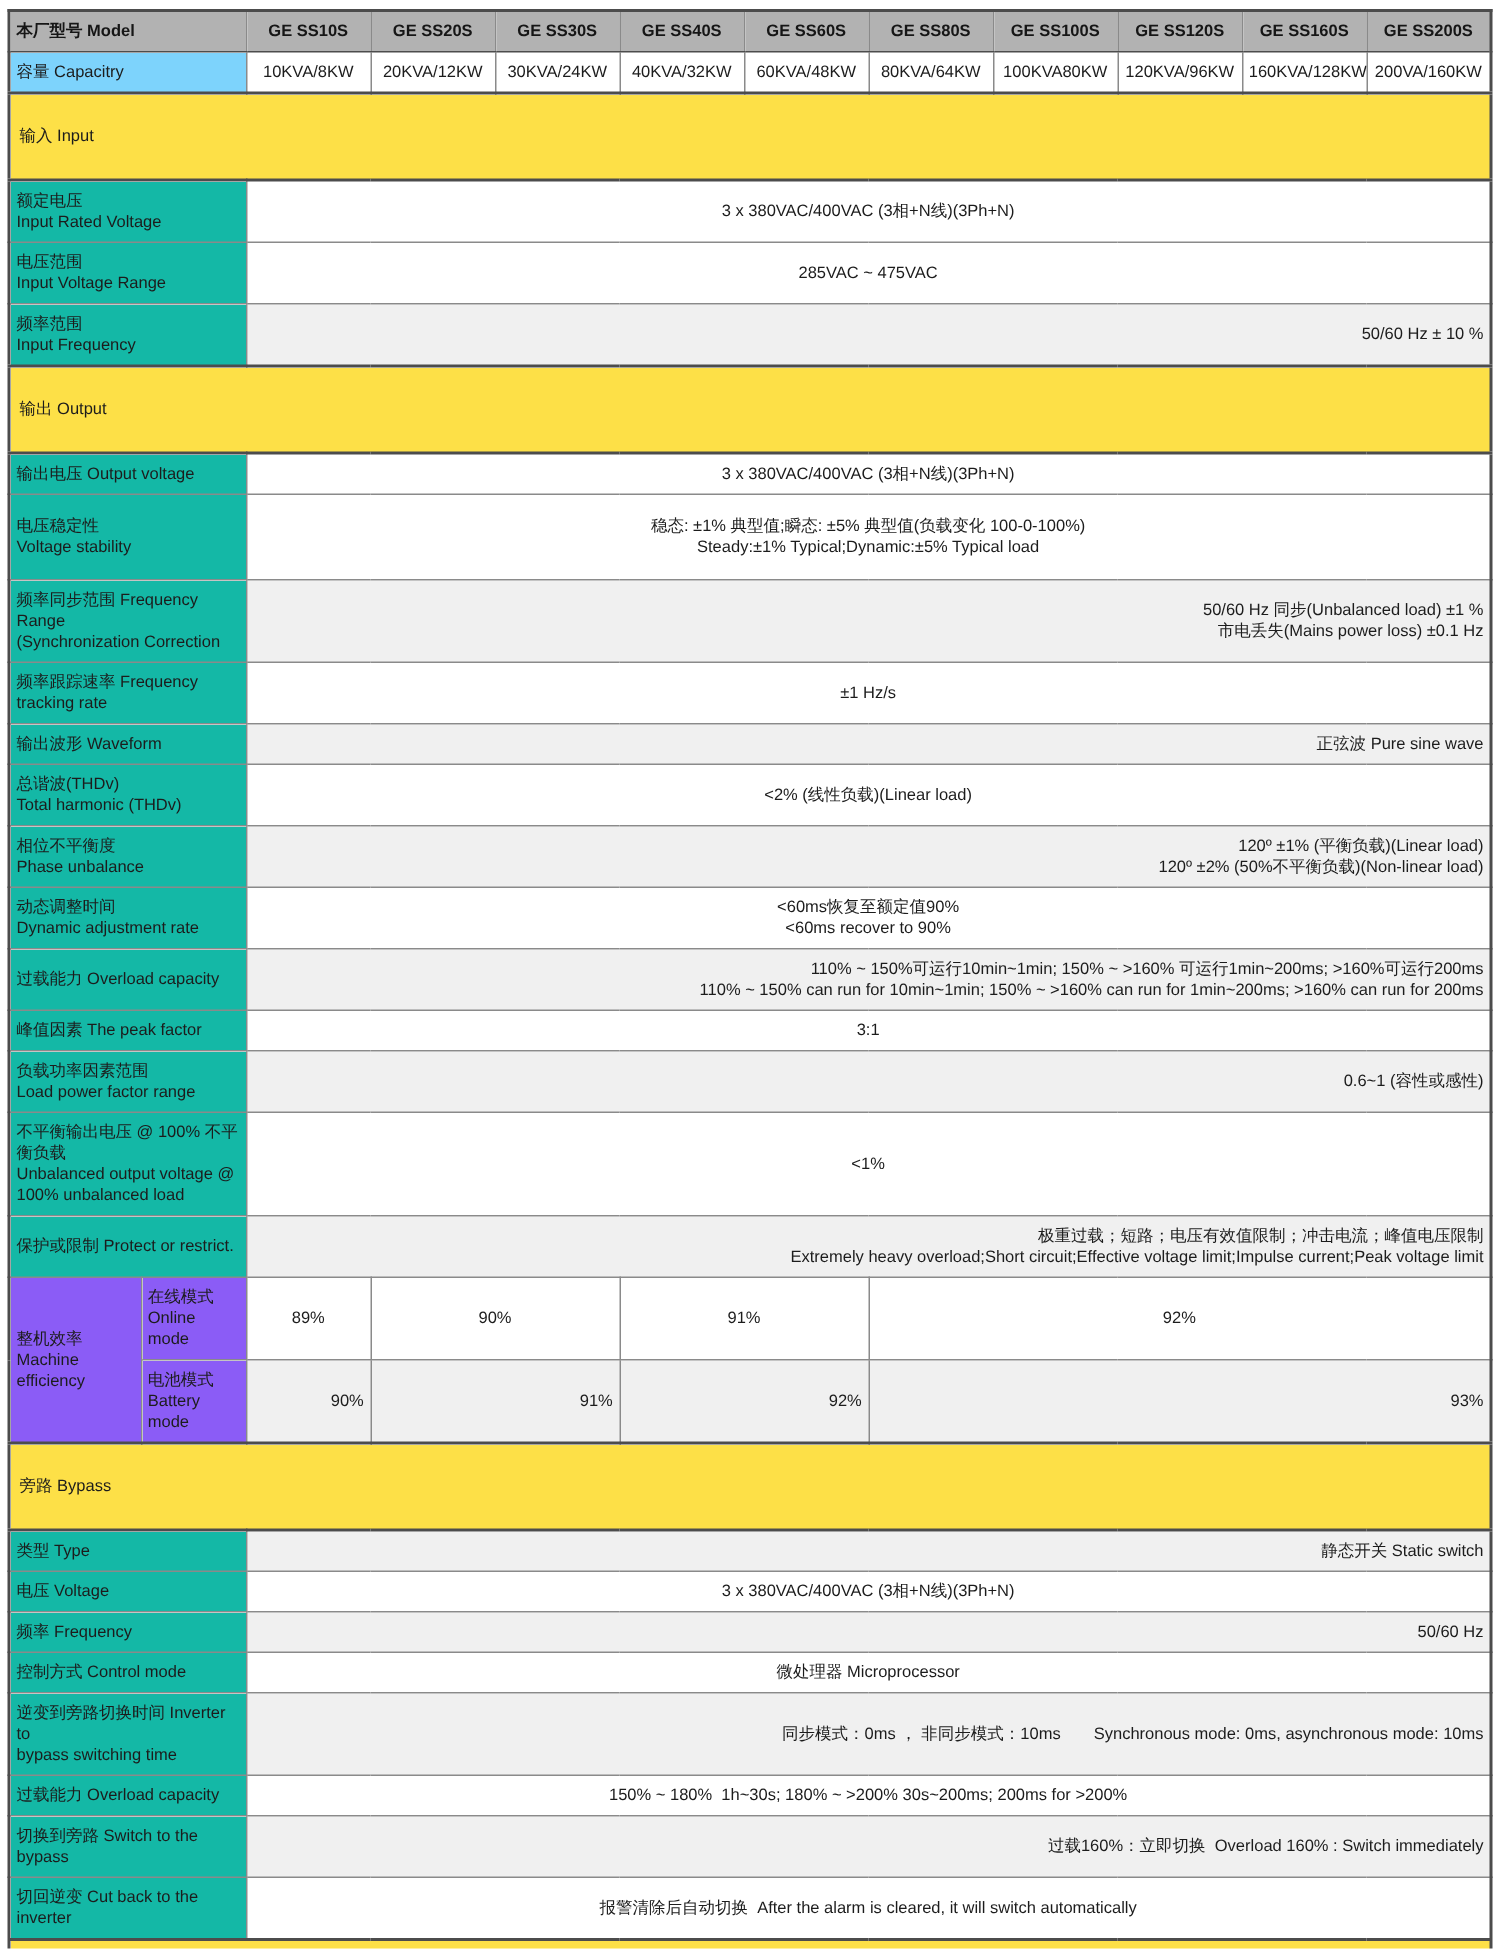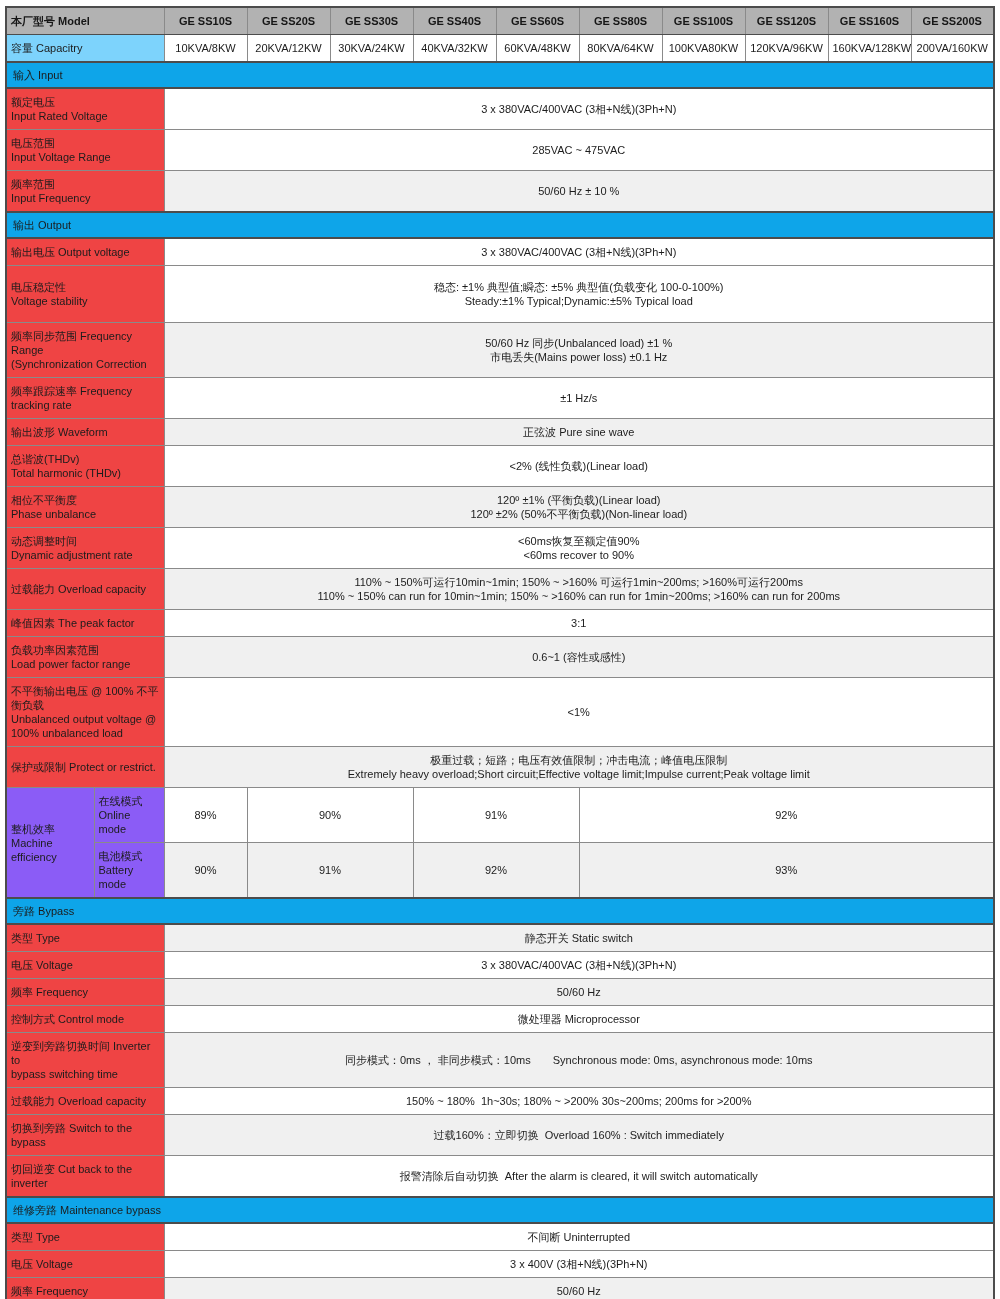--- a/index.html
+++ b/index.html
@@ -25,45 +25,45 @@
   }
   table.spec td {
     border: 1px solid #8a8a8a;
     font-size: 11px;
     line-height: 14px;
     vertical-align: middle;
     padding: 6px 4px;
     overflow: hidden;
   }
   td.label {
-    background: #ef4444;
+    background: #14b8a6;
     text-align: left;
     padding-left: 6px;
     white-space: pre-line;
   }
   td.value {
     text-align: center;
     white-space: pre-wrap;
     background: #ffffff;
   }
-  td.value.shaded { background: #f0f0f0; }
+  td.value.shaded { background: #f0f0f0; text-align: right; }
   tr.model-header td {
     background: #b2b2b2;
     font-weight: bold;
     text-align: center;
     border-bottom: 1px solid #4c4c4c;
     color: #161616;
   }
   tr.model-header td.label { background: #b2b2b2; text-align: left; }
   tr.capacity-row td.value { font-weight: normal; }
   tr.capacity-row td.label { background: #7dd3fc; }
   tr.section-bar td {
-    background: #0ea5e9;
+    background: #fde047;
     text-align: left;
-    padding: 5px 6px;
+    padding: 21px 6px;
     border-top: 2px solid #4c4c4c;
     border-bottom: 2px solid #4c4c4c;
     border-left: none;
     border-right: none;
   }
   td.eff-group, td.eff-mode {
     background: #8b5cf6;
     text-align: left;
     padding-left: 5px;
     white-space: pre-line;

